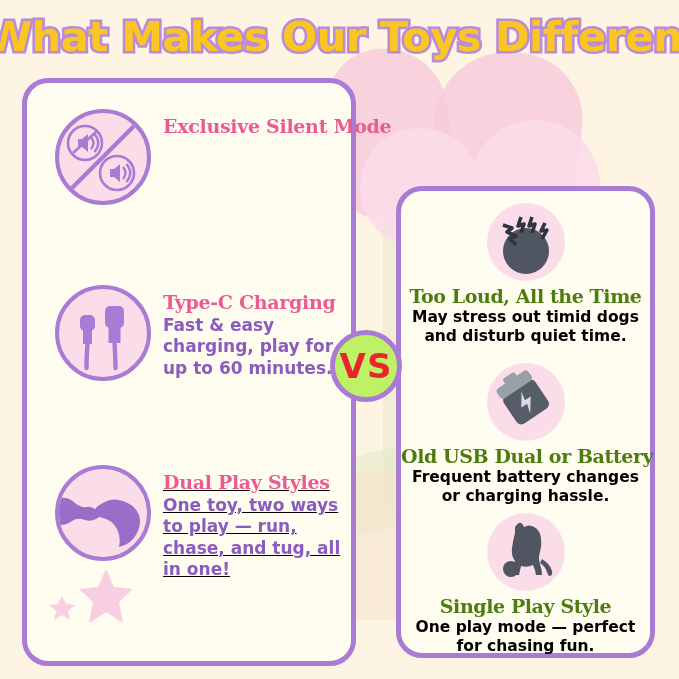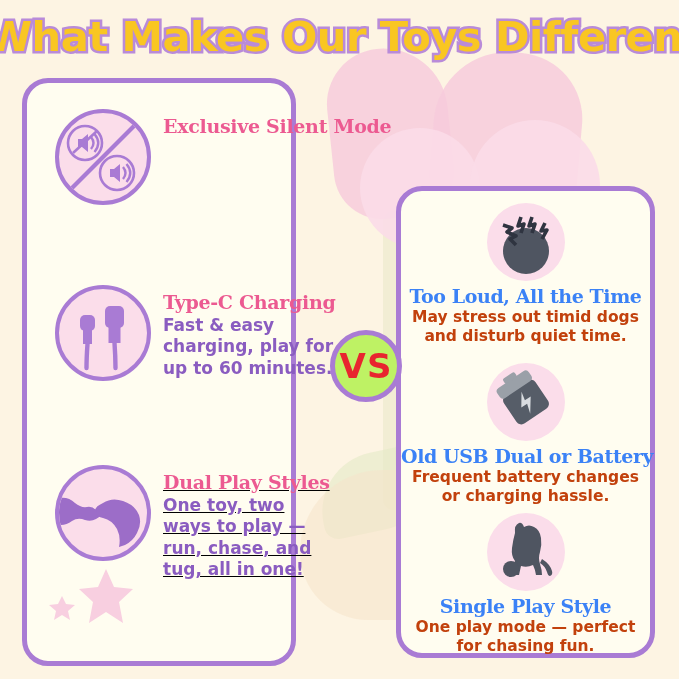--- a/index.html
+++ b/index.html
@@ -42,21 +42,21 @@
 
   
   .panel{
     position:absolute;
     background:#FFFDF0;
     border:5px solid #A97BD4;
     border-radius:26px;
     box-sizing:border-box;
     z-index:3;
   }
-  .panel-left{left:22px;top:78px;width:274px;height:588px;}
+  .panel-left{left:22px;top:78px;width:334px;height:588px;}
   .panel-right{left:396px;top:186px;width:259px;height:472px;z-index:4;}
 
   
   .l-item{position:absolute;display:flex;align-items:flex-start;}
   .l-item .ring{
     flex:0 0 auto;width:96px;height:96px;border-radius:50%;
     background:#FBDDEA;border:4px solid #A97BD4;box-sizing:border-box;
     position:relative;overflow:hidden;
   }
   .l-text{margin-left:12px;padding-top:6px;}
@@ -74,25 +74,25 @@
   .item-c{left:28px;top:382px;text-decoration:underline;}
 
   
   .r-item{position:absolute;width:100%;text-align:center;}
   .r-circle{
     width:78px;height:78px;border-radius:50%;background:#FBDDEA;
     margin:0 auto 4px auto;position:relative;
   }
   .r-head{
     font-family:"DejaVu Serif", serif;font-weight:bold;font-size:19px;
-    color:#3b82f6;letter-spacing:-0.4px;white-space:nowrap;margin-bottom:1px;
+    color:#4d7c0f;letter-spacing:-0.4px;white-space:nowrap;margin-bottom:1px;
   }
   .r-body{
     font-family:"DejaVu Sans", sans-serif;font-weight:bold;font-size:15.5px;
-    color:#c2410c;line-height:1.22;padding:0 4px;
+    color:#000000;line-height:1.22;padding:0 4px;
   }
   .ritem-a{left:0;top:12px;}
   .ritem-b{left:0;top:172px;}
   .ritem-c{left:0;top:322px;}
 
   
   .vs-badge{
     position:absolute;left:330px;top:330px;width:72px;height:72px;z-index:5;
     border-radius:50%;
     background:#bef264;

